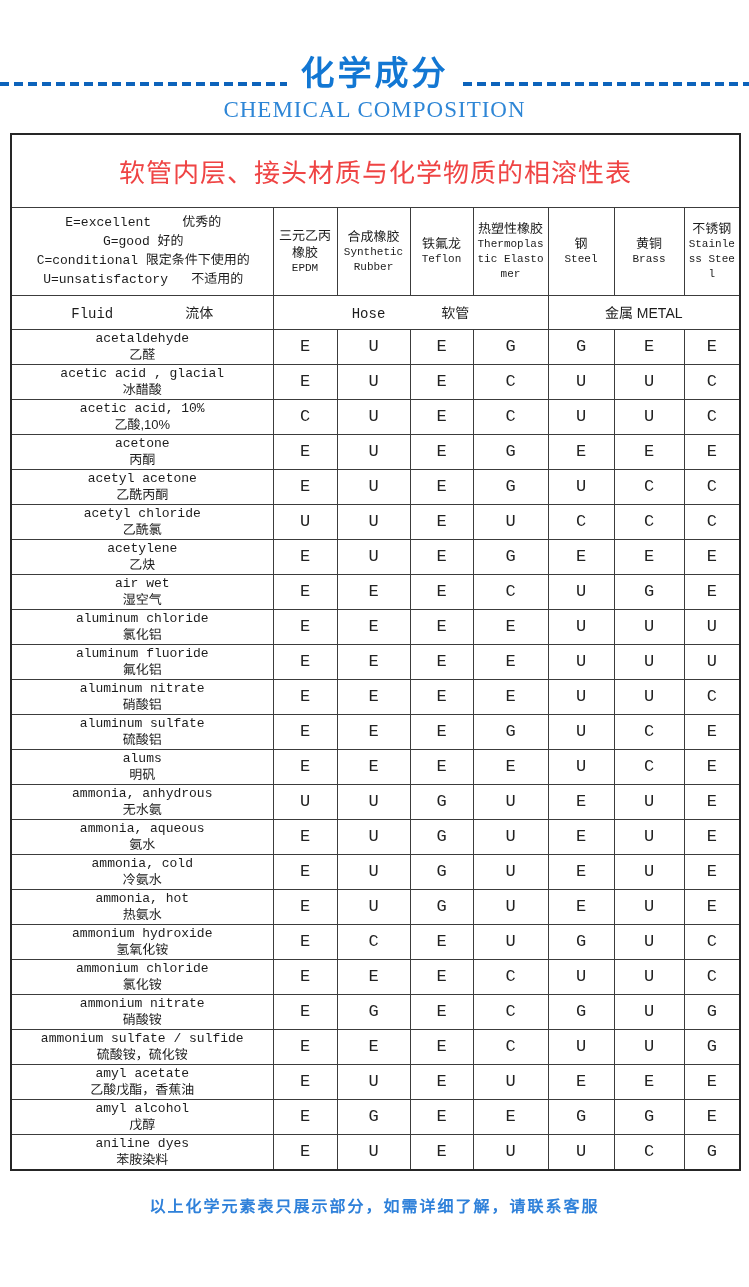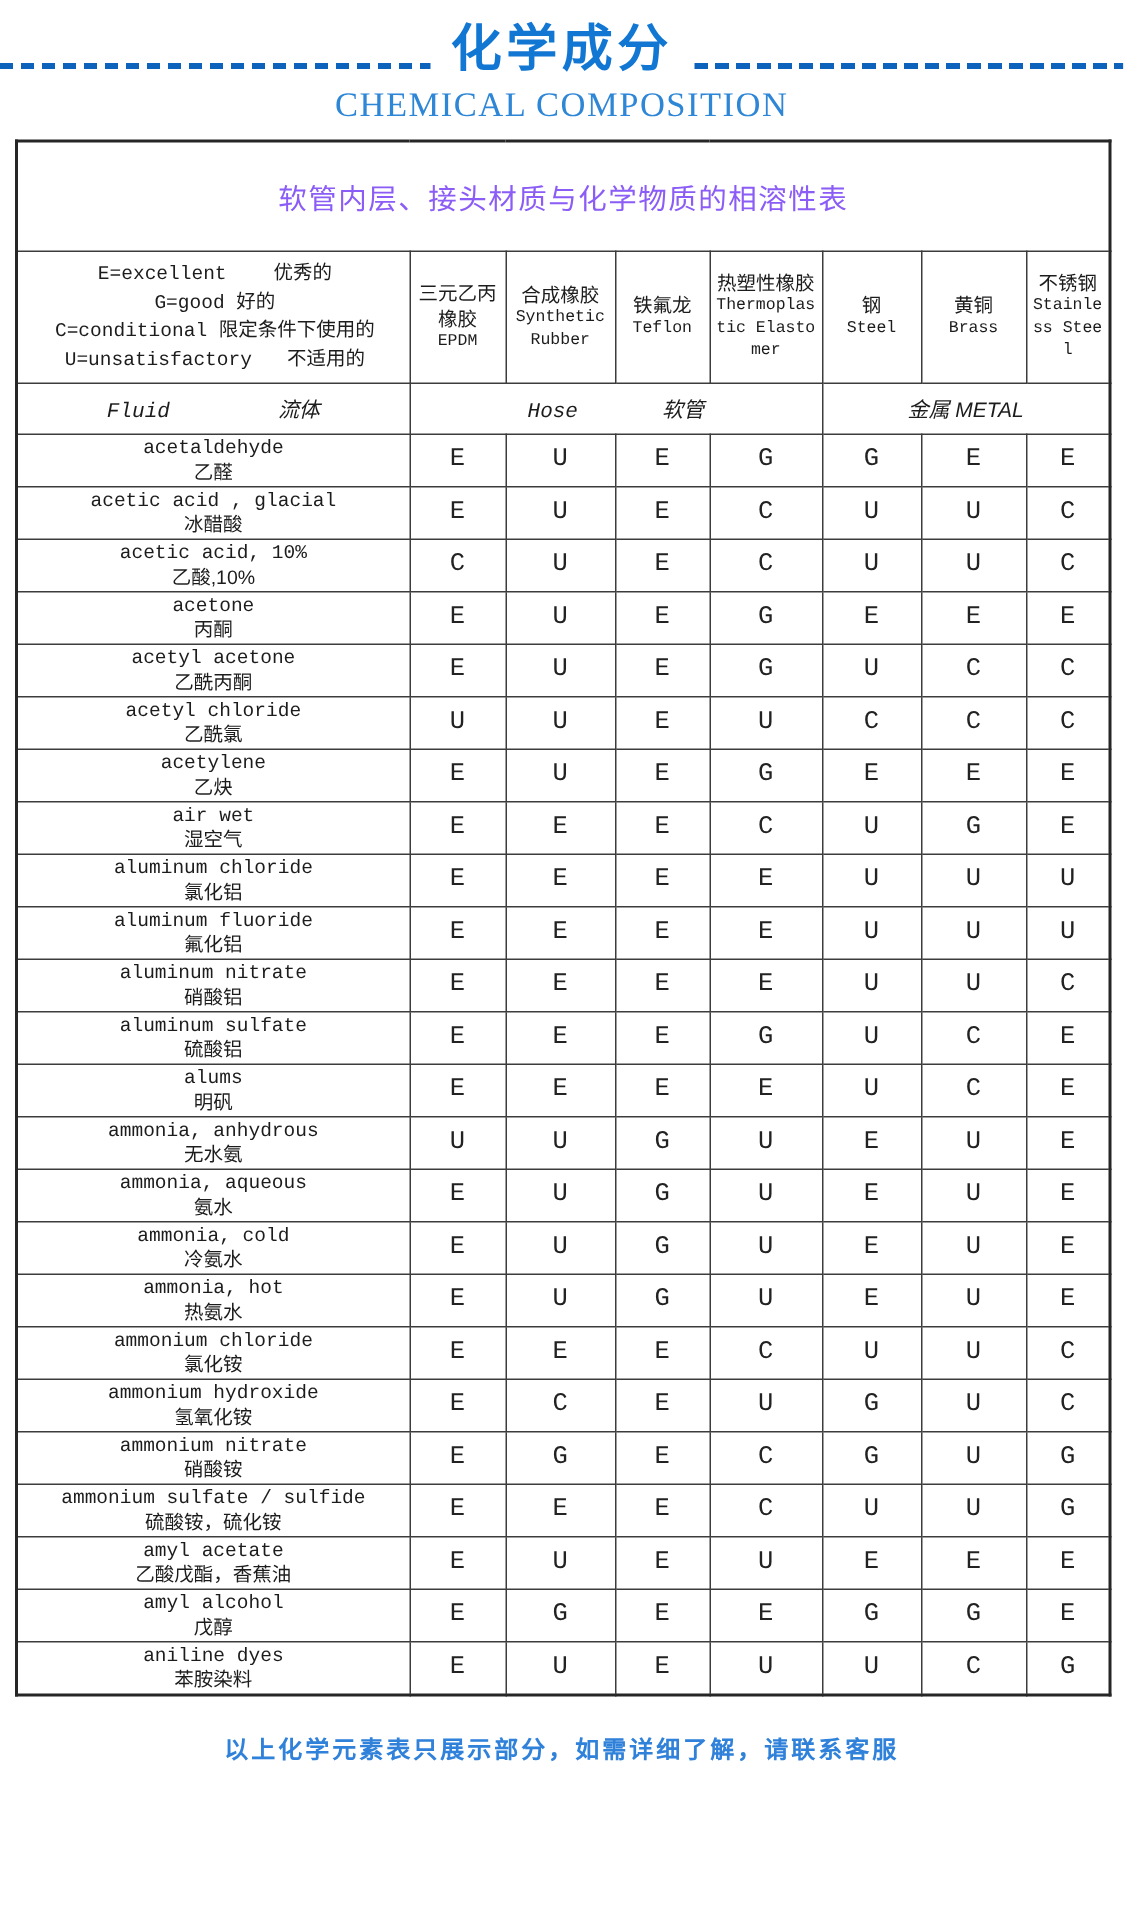--- a/index.html
+++ b/index.html
@@ -10,44 +10,44 @@
     --border-dark:#262626;
     --border-inner:#3c3c3c;
     --ink:#1c1c1c;
   }
   *{box-sizing:border-box;margin:0;padding:0;}
   html,body{background:#fff;}
   body{width:749px;font-family:"Liberation Sans",sans-serif;color:var(--ink);}
   .page{width:749px;height:1287px;background:#fff;overflow:hidden;position:relative;}
 
   
-  .header{padding-top:14px;}
+  .header{padding-top:54px;}
   .title-line{display:flex;align-items:flex-end;width:749px;}
   .dash{flex:1;height:4px;margin-bottom:7px;
         background:repeating-linear-gradient(90deg,var(--dash) 0 9px,transparent 9px 14px);}
   .title-zh{font-size:34px;font-weight:bold;color:var(--accent);letter-spacing:3px;
             line-height:1.15;padding:0 14px;white-space:nowrap;}
   .subtitle{margin-top:4px;text-align:center;font-family:"Liberation Serif",serif;
             font-size:23px;letter-spacing:1px;color:var(--subtitle);}
 
   
   .table-wrap{margin:10px 10px 0 10px;}
   table{border-collapse:collapse;table-layout:fixed;width:729px;
         border:2px solid var(--border-dark);}
   th,td{border:1px solid var(--border-inner);font-weight:normal;text-align:center;
         vertical-align:middle;padding:0;overflow:hidden;}
-  .t-title-row th{height:73px;font-size:19px;letter-spacing:1px;color:#8b5cf6;}
+  .t-title-row th{height:73px;font-size:26px;letter-spacing:1px;color:#ef4444;}
   .t-head-row th{height:88px;}
   .legend-cell{text-align:center;padding:4px 2px 4px 4px;}
   .legend-cell div{font-family:"Liberation Mono",monospace;font-size:13px;
                    line-height:19px;white-space:pre;}
   .col-zh{font-size:13px;line-height:17px;}
   .col-en{font-family:"Liberation Mono",monospace;font-size:11px;line-height:15px;
           word-break:break-all;padding:0 1px;}
-  .t-sub-row th{height:34px;font-size:14px;font-style:italic;}
+  .t-sub-row th{height:34px;font-size:14px;}
   .sub-pair span+span{margin-left:72px;}
   .sub-pair.hose span+span{margin-left:56px;}
   .sub-pair .en{font-family:"Liberation Mono",monospace;}
   tbody td{height:33px;}
   .fluid-cell{padding:1px 2px;}
   .fluid-en{font-family:"Liberation Mono",monospace;font-size:13px;line-height:16px;}
   .fluid-zh{font-size:13px;line-height:16px;}
   .value-cell{font-family:"Liberation Mono",monospace;font-size:17px;color:#222;}
 
   
@@ -347,41 +347,41 @@
             <td class="value-cell">E</td>
             <td class="value-cell">U</td>
             <td class="value-cell">G</td>
             <td class="value-cell">U</td>
             <td class="value-cell">E</td>
             <td class="value-cell">U</td>
             <td class="value-cell">E</td>
           </tr>
           <tr>
             <td class="fluid-cell">
+              <div class="fluid-en">ammonium hydroxide</div>
+              <div class="fluid-zh">氢氧化铵</div>
+            </td>
+            <td class="value-cell">E</td>
+            <td class="value-cell">C</td>
+            <td class="value-cell">E</td>
+            <td class="value-cell">U</td>
+            <td class="value-cell">G</td>
+            <td class="value-cell">U</td>
+            <td class="value-cell">C</td>
+          </tr>
+          <tr>
+            <td class="fluid-cell">
               <div class="fluid-en">ammonium chloride</div>
               <div class="fluid-zh">氯化铵</div>
             </td>
             <td class="value-cell">E</td>
             <td class="value-cell">E</td>
             <td class="value-cell">E</td>
             <td class="value-cell">C</td>
             <td class="value-cell">U</td>
-            <td class="value-cell">U</td>
-            <td class="value-cell">C</td>
-          </tr>
-          <tr>
-            <td class="fluid-cell">
-              <div class="fluid-en">ammonium hydroxide</div>
-              <div class="fluid-zh">氢氧化铵</div>
-            </td>
-            <td class="value-cell">E</td>
-            <td class="value-cell">C</td>
-            <td class="value-cell">E</td>
-            <td class="value-cell">U</td>
-            <td class="value-cell">G</td>
             <td class="value-cell">U</td>
             <td class="value-cell">C</td>
           </tr>
           <tr>
             <td class="fluid-cell">
               <div class="fluid-en">ammonium nitrate</div>
               <div class="fluid-zh">硝酸铵</div>
             </td>
             <td class="value-cell">E</td>
             <td class="value-cell">G</td>

